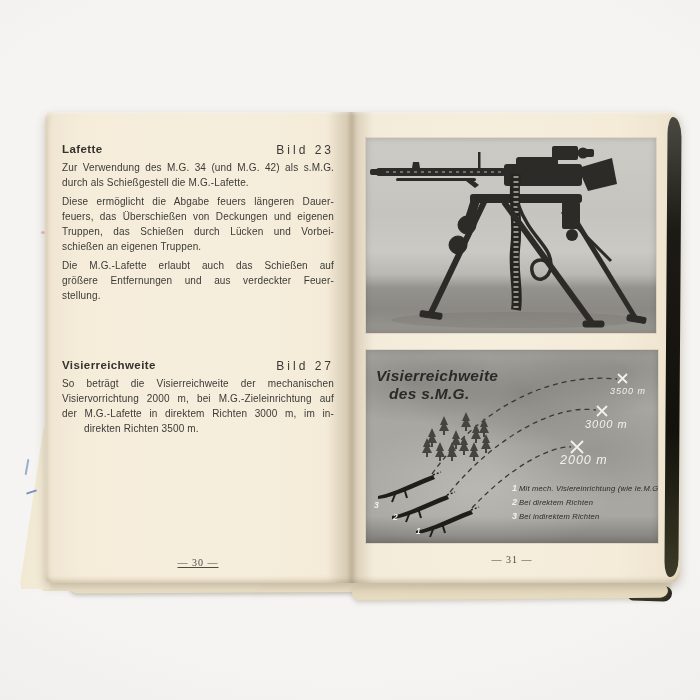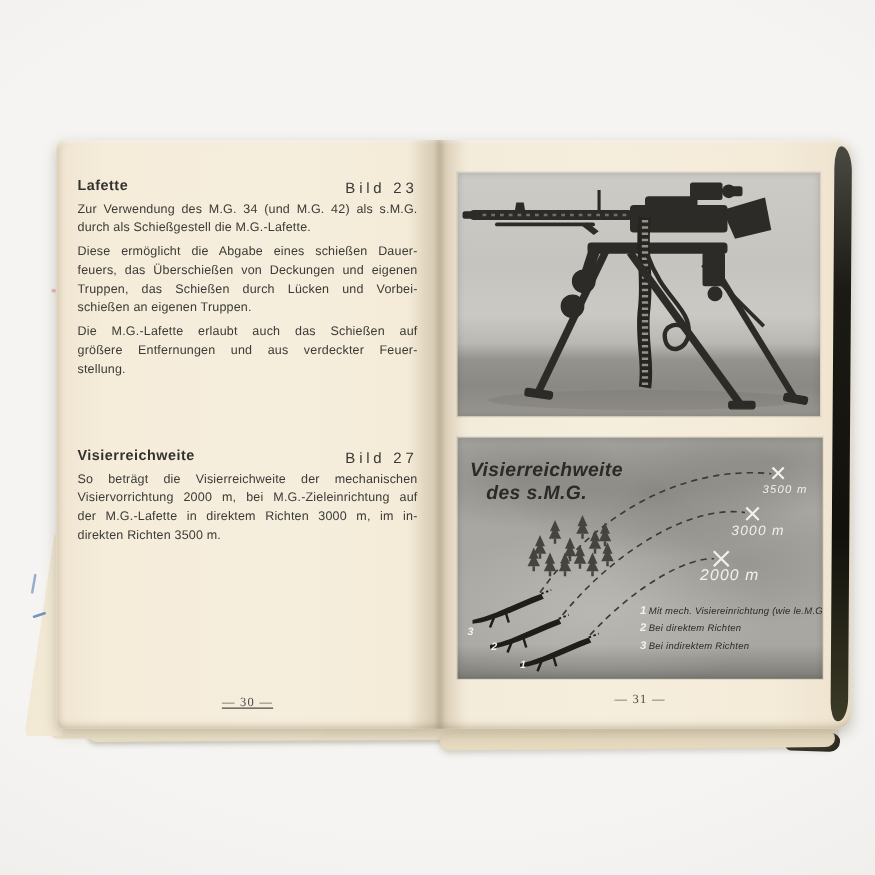--- a/index.html
+++ b/index.html
@@ -100,37 +100,37 @@
 <div class="abs spine-shade"></div>
 <div class="abs page-right-edge"></div>
 
 <div class="abs hrow" style="top:143px;">
   <span class="h-title">Lafette</span>
   <span class="h-bild">Bild 23</span>
 </div>
 <div class="abs pline" style="top:162px;">Zur Verwendung des M.G. 34 (und M.G. 42) als s.M.G.</div>
 <div class="abs pline last" style="top:177px;">durch als Schießgestell die M.G.-Lafette.</div>
 
-<div class="abs pline" style="top:196px;">Diese ermöglicht die Abgabe eines schießen Dauer-</div>
+<div class="abs pline" style="top:196px;">Diese ermöglicht die Abgabe feuers längeren Dauer-</div>
 <div class="abs pline" style="top:211px;">feuers, das Überschießen von Deckungen und eigenen</div>
 <div class="abs pline" style="top:226px;">Truppen, das Schießen durch Lücken und Vorbei-</div>
 <div class="abs pline last" style="top:241px;">schießen an eigenen Truppen.</div>
 
 <div class="abs pline" style="top:260px;">Die M.G.-Lafette erlaubt auch das Schießen auf</div>
 <div class="abs pline" style="top:275px;">größere Entfernungen und aus verdeckter Feuer-</div>
 <div class="abs pline last" style="top:290px;">stellung.</div>
 
 <div class="abs hrow" style="top:359px;">
   <span class="h-title">Visierreichweite</span>
   <span class="h-bild">Bild 27</span>
 </div>
 <div class="abs pline" style="top:378px;">So beträgt die Visierreichweite der mechanischen</div>
 <div class="abs pline" style="top:393px;">Visiervorrichtung 2000 m, bei M.G.-Zieleinrichtung auf</div>
 <div class="abs pline" style="top:408px;">der M.G.-Lafette in direktem Richten 3000 m, im in-</div>
-<div class="abs pline last" style="top:423px;">direkten Richten 3500 m.</div>
+<div class="abs pline last" style="top:423px;margin-left:22px;">direkten Richten 3500 m.</div>
 
 <div class="abs pagenum pagenum-left">— 30 —</div>
 
 <div class="abs pen-tick"></div>
 <div class="abs pen-dash"></div>
 <div class="abs stain-dot"></div>
 
 <div class="abs photo-gun">
   <svg viewBox="0 0 290 195">
     <ellipse cx="150" cy="182" rx="125" ry="8" fill="#6f6d68" opacity="0.25"></ellipse>

